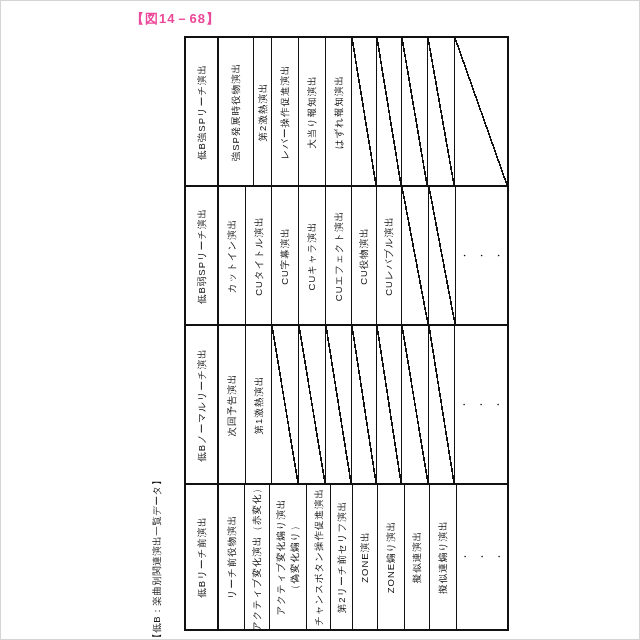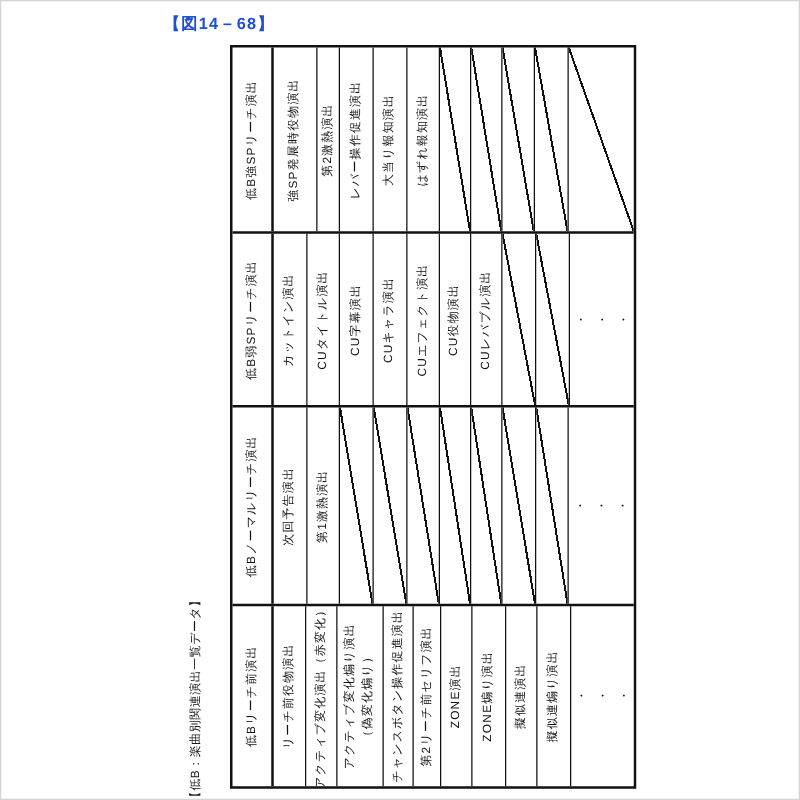--- a/index.html
+++ b/index.html
@@ -3,21 +3,21 @@
 <meta charset="utf-8">
 <style>
   html,body{margin:0;padding:0;background:#fff;}
   .page{
     position:relative;width:640px;height:640px;background:#ffffff;
     font-family:"Liberation Sans","DejaVu Sans",sans-serif;color:#111;
     box-sizing:border-box;border:1px solid #d4d4d4;overflow:hidden;
   }
   .fig-title{
     position:absolute;left:130px;top:9px;font-size:13px;font-weight:bold;
-    letter-spacing:1px;color:#1d4ed8;white-space:nowrap;
+    letter-spacing:1px;color:#ec4899;white-space:nowrap;
   }
   .side-label{
     position:absolute;left:156px;top:558px;
     transform:translate(-50%,-50%) rotate(-90deg);
     white-space:nowrap;font-size:9.5px;letter-spacing:0.5px;color:#151515;
   }
   .tbl{
     position:absolute;left:183px;top:35px;width:325px;height:595px;
     box-sizing:border-box;border:2px solid #111;background:#fff;
     display:flex;flex-direction:column;

